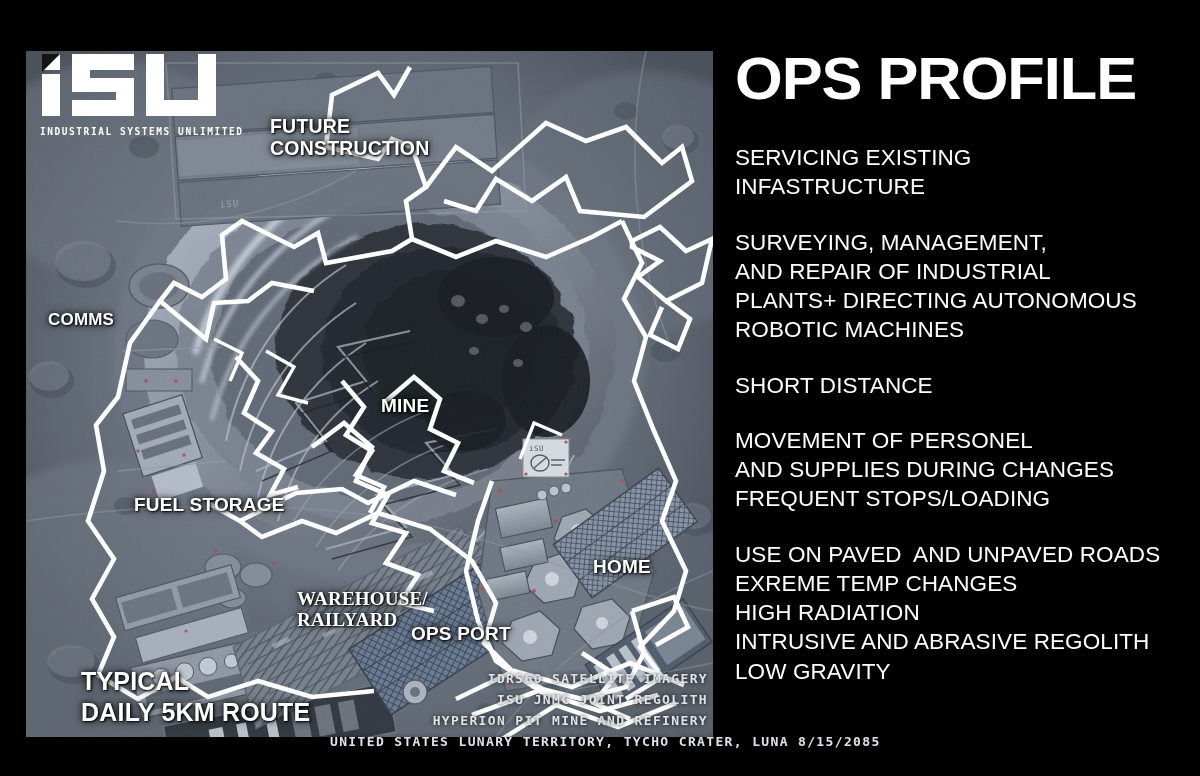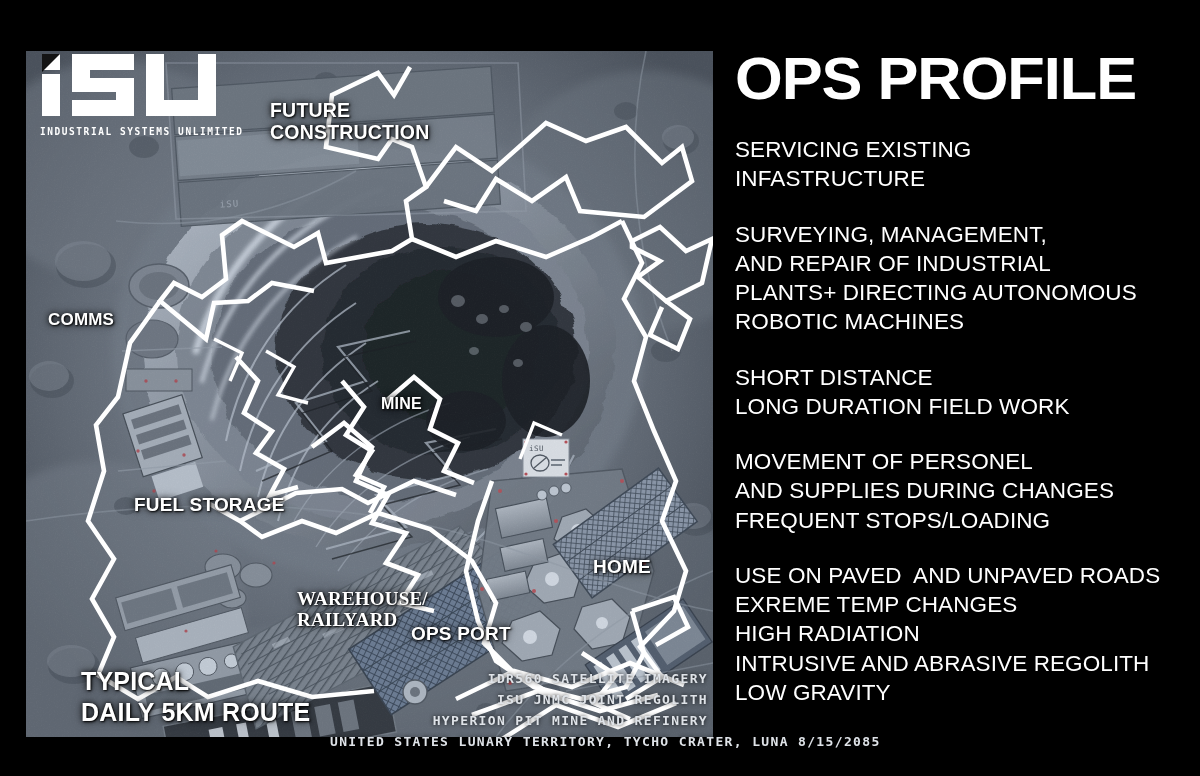--- a/index.html
+++ b/index.html
@@ -17,41 +17,41 @@
   #logo-sub{position:absolute;left:2px;top:72px;width:188px;
     font-family:"DejaVu Sans Mono",monospace;font-size:9.5px;font-weight:700;
     letter-spacing:1.55px;color:#ffffff;white-space:nowrap;
     transform:scaleY(1.18);transform-origin:left top;}
 
   
   .map-label{position:absolute;color:#fff;font-family:"Liberation Sans",sans-serif;
     font-weight:700;letter-spacing:.2px;line-height:1.12;white-space:pre;
     text-shadow:0 0 5px rgba(0,0,0,.85),0 0 10px rgba(0,0,0,.6),1px 1px 2px rgba(0,0,0,.9);}
 
-  #lbl-future{left:270px;top:100px;font-size:19.5px;}
+  #lbl-future{left:270px;top:116px;font-size:19.5px;}
   #lbl-comms{left:48px;top:310px;font-size:17px;}
-  #lbl-mine{left:381px;top:395px;font-size:16px;text-align:center;}
+  #lbl-mine{left:381px;top:395px;font-size:19px;text-align:center;}
   #lbl-fuel{left:134px;top:494px;font-size:19px;}
   #lbl-warehouse{left:297px;top:588px;font-size:19px;font-family:Liberation Serif, serif;}
   #lbl-opsport{left:411px;top:623px;font-size:19px;}
   #lbl-home{left:593px;top:556px;font-size:19px;}
   #lbl-route{left:38px;top:666px;font-size:25px;line-height:1.22;margin-left:43px;}
 
   
   #caption{position:absolute;left:330px;top:668px;width:378px;text-align:right;
     font-family:"DejaVu Sans Mono",monospace;font-size:13px;font-weight:700;
     letter-spacing:1.35px;color:#dfe3e8;line-height:1.62;
     text-shadow:0 0 4px rgba(0,0,0,.9);white-space:nowrap;}
 
   
   #ops-panel{position:absolute;left:735px;top:50px;width:450px;height:690px;}
   #ops-title{font-family:"Liberation Sans",sans-serif;font-weight:700;font-size:59px;
     letter-spacing:-1px;color:#fff;line-height:1;margin:0;
     transform:scaleX(1.04);transform-origin:left top;}
-  #ops-blocks{margin-top:26px;}
+  #ops-blocks{margin-top:34px;}
   .ops-block{margin-bottom:26px;}
   .ops-line{font-family:"Liberation Sans",sans-serif;font-size:22.5px;font-weight:400;
     color:#fff;line-height:1.3;letter-spacing:.1px;white-space:pre;}
 </style>
 </head>
 <body>
 
 <div id="root">
 
   <div id="map-panel">
@@ -525,21 +525,20 @@
           <div class="ops-line">INFASTRUCTURE</div>
         </div>
         <div class="ops-block">
           <div class="ops-line">SURVEYING, MANAGEMENT,</div>
           <div class="ops-line">AND REPAIR OF INDUSTRIAL</div>
           <div class="ops-line">PLANTS+ DIRECTING AUTONOMOUS</div>
           <div class="ops-line">ROBOTIC MACHINES</div>
         </div>
         <div class="ops-block">
           <div class="ops-line">SHORT DISTANCE</div>
-          <div class="ops-line">LONG DURATION FIELD WORK</div>
         </div>
         <div class="ops-block">
           <div class="ops-line">MOVEMENT OF PERSONEL</div>
           <div class="ops-line">AND SUPPLIES DURING CHANGES</div>
           <div class="ops-line">FREQUENT STOPS/LOADING</div>
         </div>
         <div class="ops-block">
           <div class="ops-line">USE ON PAVED  AND UNPAVED ROADS</div>
           <div class="ops-line">EXREME TEMP CHANGES</div>
           <div class="ops-line">HIGH RADIATION</div>

